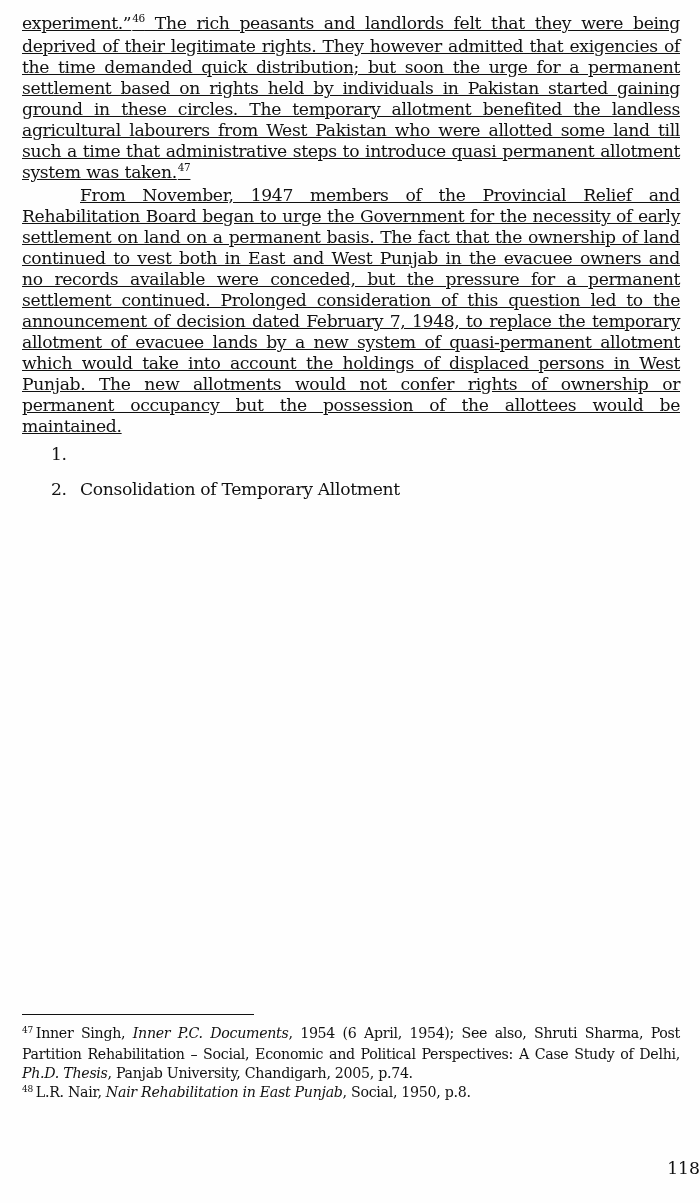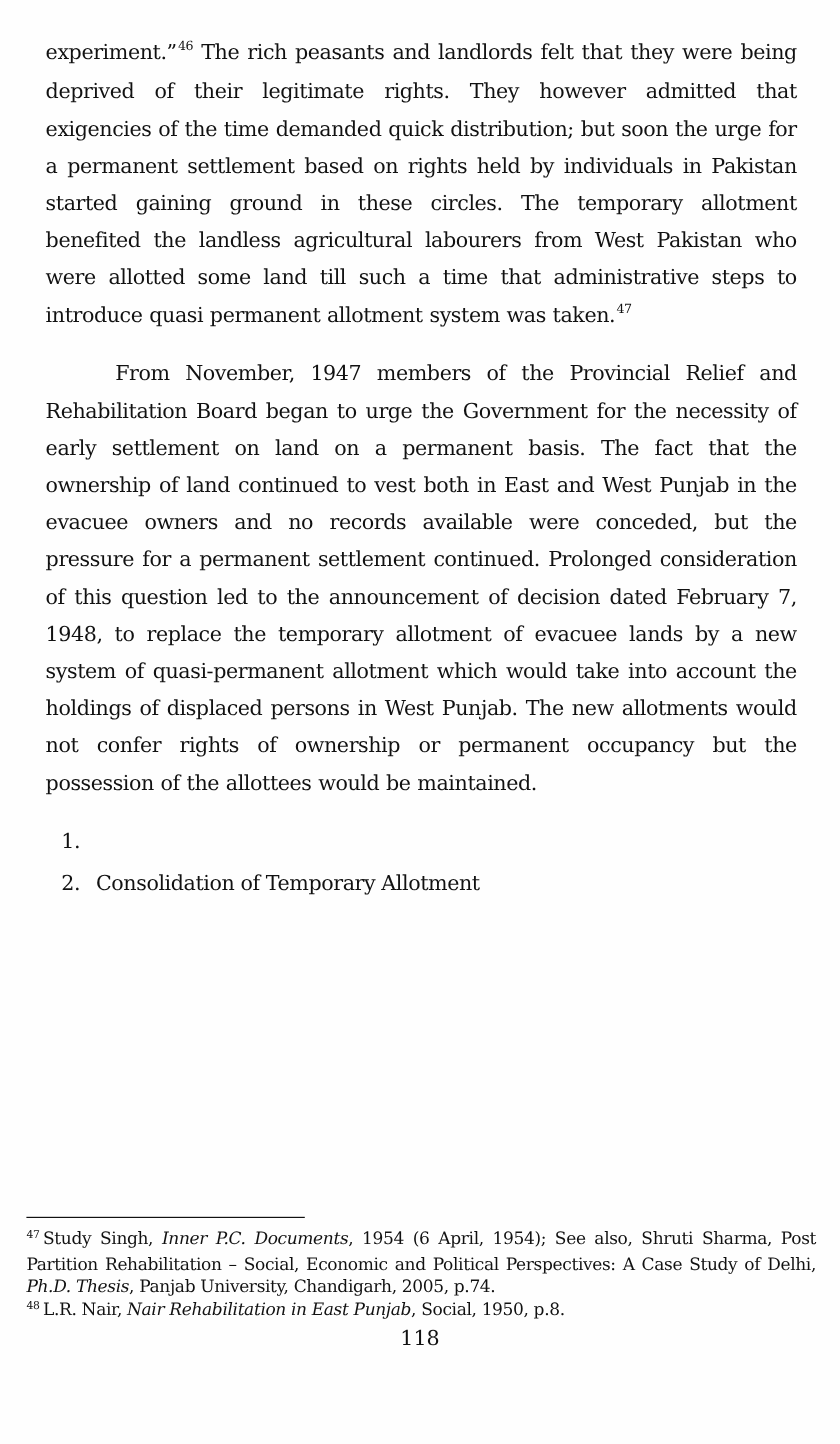--- a/index.html
+++ b/index.html
@@ -13,25 +13,26 @@
     overflow: hidden;
   }
   .page {
     position: absolute;
     left: 22px;
     top: 13px;
     width: 658px;
   }
   .body-text {
     font-size: 17.2px;
-    line-height: 31px;
+    line-height: 21px;
     text-align: justify;
-    margin: 16px;
+    margin: 0;
     letter-spacing: -0.35px;
     word-spacing: 0.5px;
+    text-decoration: underline;
   }
   .body-text.indent { text-indent: 58px; }
   sup.fn {
     font-size: 10.5px;
     vertical-align: 0;
     position: relative;
     top: -7px;
     margin-left: 1px;
   }
   ol.phases {
@@ -70,22 +71,22 @@
     font-size: 9px;
     vertical-align: 0;
     position: relative;
     top: -5px;
     margin-right: 3px;
   }
   .page-number {
     position: absolute;
     left: 0;
     width: 700px;
-    top: 1106px;
-    text-align: center;
+    top: 1158px;
+    text-align: right;
     font-size: 17.2px;
   }
 </style>
 </head>
 <body>
 
 <div class="page">
   <div id="paragraphs">
       <p class="body-text"><span>experiment.”</span><sup class="fn">46</sup><span> The rich peasants and landlords felt that they were being deprived of their legitimate rights. They however admitted that exigencies of the time demanded quick distribution; but soon the urge for a permanent settlement based on rights held by individuals in Pakistan started gaining ground in these circles. The temporary allotment benefited the landless agricultural labourers from West Pakistan who were allotted some land till such a time that administrative steps to introduce quasi permanent allotment system was taken.</span><sup class="fn">47</sup></p>
       <p class="body-text indent"><span>From November, 1947 members of the Provincial Relief and Rehabilitation Board began to urge the Government for the necessity of early settlement on land on a permanent basis. The fact that the ownership of land continued to vest both in East and West Punjab in the evacuee owners and no records available were conceded, but the pressure for a permanent settlement continued. Prolonged consideration of this question led to the announcement of decision dated February 7, 1948, to replace the temporary allotment of evacuee lands by a new system of quasi-permanent allotment which would take into account the holdings of displaced persons in West Punjab. The new allotments would not confer rights of ownership or permanent occupancy but the possession of the allottees would be maintained.</span></p>
@@ -96,17 +97,17 @@
       </li>
       <li>
         <span class="num">2.</span>
         <span>Consolidation of Temporary Allotment</span>
       </li>
     </ol>
 </div>
 
 <div class="rule"></div>
 <div class="footnotes" id="footnotes">
-    <p><sup>47</sup><span>Study Singh, </span><i>Inner P.C. Documents</i><span>, 1954 (6 April, 1954); See also, Shruti Sharma, Post Partition Rehabilitation – Social, Economic and Political Perspectives: A Case Study of Delhi, </span><i>Ph.D. Thesis</i><span>, Panjab University, Chandigarh, 2005, p.74.</span></p>
+    <p><sup>47</sup><span>Inner Singh, </span><i>Inner P.C. Documents</i><span>, 1954 (6 April, 1954); See also, Shruti Sharma, Post Partition Rehabilitation – Social, Economic and Political Perspectives: A Case Study of Delhi, </span><i>Ph.D. Thesis</i><span>, Panjab University, Chandigarh, 2005, p.74.</span></p>
     <p><sup>48</sup><span>L.R. Nair, </span><i>Nair Rehabilitation in East Punjab</i><span>, Social, 1950, p.8.</span></p>
   </div>
 
 <div class="page-number">118</div>
 
 </body></html>

